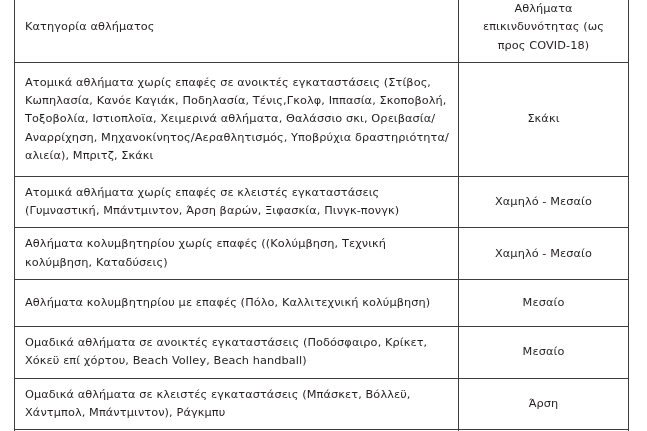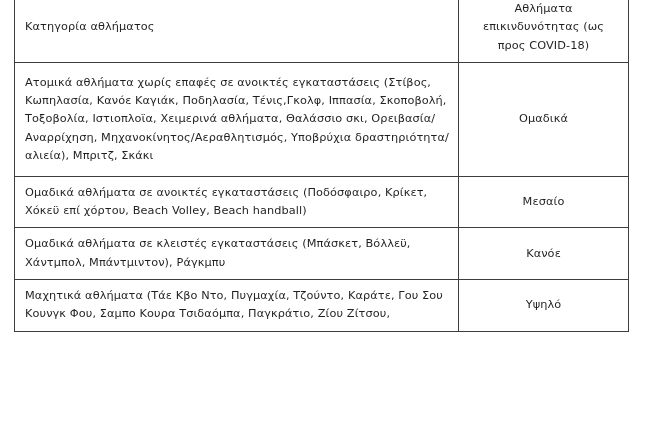--- a/index.html
+++ b/index.html
@@ -96,29 +96,41 @@
           <th class="level-head">
             <span>Αθλήματα</span><br>
             <span>επικινδυνότητας (ως</span><br>
             <span>προς COVID-18)</span>
           </th>
         </tr>
       </thead>
       <tbody>
         <tr class="r1">
           <td class="cat-cell">Ατομικά αθλήματα χωρίς επαφές σε ανοικτές εγκαταστάσεις (Στίβος, Κωπηλασία, Κανόε Καγιάκ, Ποδηλασία, Τένις,Γκολφ, Ιππασία, Σκοποβολή, Τοξοβολία, Ιστιοπλοϊα, Χειμερινά αθλήματα, Θαλάσσιο σκι, Ορειβασία/Αναρρίχηση, Μηχανοκίνητος/Αεραθλητισμός, Υποβρύχια δραστηριότητα/αλιεία), Μπριτζ, Σκάκι</td>
-          <td class="level-cell">Ομαδικά</td>
+          <td class="level-cell">Σκάκι</td>
+        </tr>
+        <tr class="r2">
+          <td class="cat-cell">Ατομικά αθλήματα χωρίς επαφές σε κλειστές εγκαταστάσεις (Γυμναστική, Μπάντμιντον, Άρση βαρών, Ξιφασκία, Πινγκ-πονγκ)</td>
+          <td class="level-cell">Χαμηλό - Μεσαίο</td>
+        </tr>
+        <tr class="r3">
+          <td class="cat-cell">Αθλήματα κολυμβητηρίου χωρίς επαφές ((Κολύμβηση, Τεχνική κολύμβηση, Καταδύσεις)</td>
+          <td class="level-cell">Χαμηλό - Μεσαίο</td>
+        </tr>
+        <tr class="r4">
+          <td class="cat-cell">Αθλήματα κολυμβητηρίου με επαφές (Πόλο, Καλλιτεχνική κολύμβηση)</td>
+          <td class="level-cell">Μεσαίο</td>
         </tr>
         <tr class="r5">
           <td class="cat-cell">Ομαδικά αθλήματα σε ανοικτές εγκαταστάσεις (Ποδόσφαιρο, Κρίκετ, Χόκεϋ επί χόρτου, Beach Volley, Beach handball)</td>
           <td class="level-cell">Μεσαίο</td>
         </tr>
         <tr class="r6">
           <td class="cat-cell">Ομαδικά αθλήματα σε κλειστές εγκαταστάσεις (Μπάσκετ, Βόλλεϋ, Χάντμπολ, Μπάντμιντον), Ράγκμπυ</td>
-          <td class="level-cell">Κανόε</td>
+          <td class="level-cell">Άρση</td>
         </tr>
         <tr class="r7">
           <td class="cat-cell">Μαχητικά αθλήματα (Τάε Κβο Ντο, Πυγμαχία, Τζούντο, Καράτε, Γου Σου Κουνγκ Φου, Σαμπο Κουρα Τσιδαόμπα, Παγκράτιο, Ζίου Ζίτσου,</td>
           <td class="level-cell">Υψηλό</td>
         </tr>
       </tbody>
     </table>
   </div>
 </div>
 

